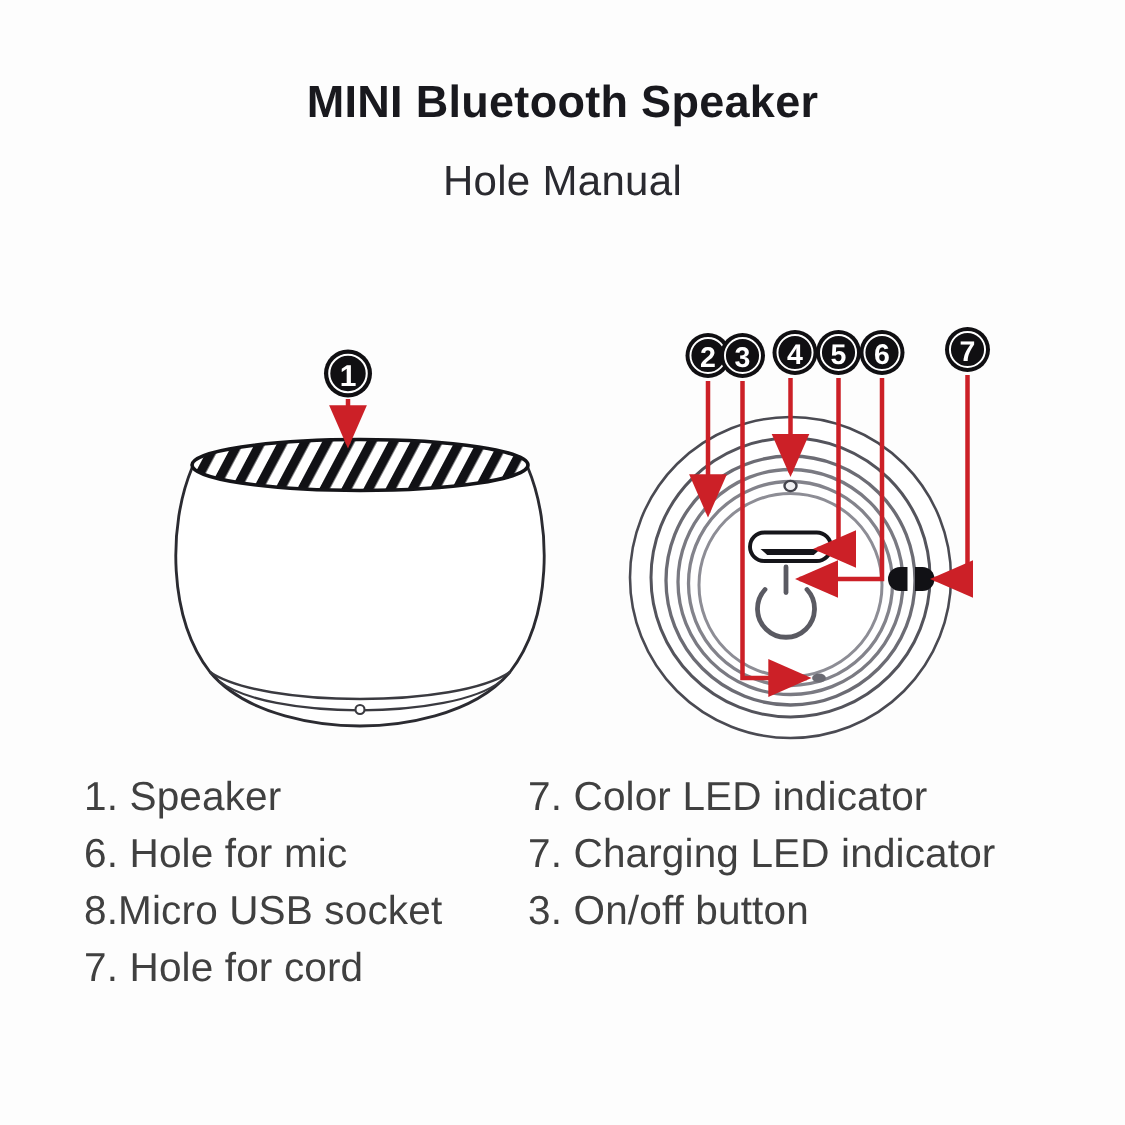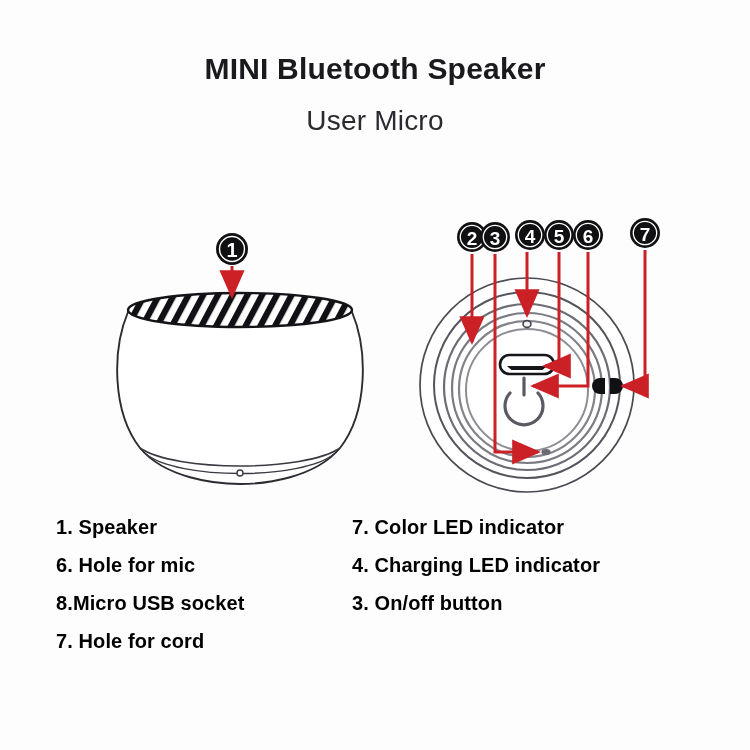--- a/index.html
+++ b/index.html
@@ -62,37 +62,37 @@
     left: 56px;
     top: 516px;
     width: 680px;
   }
   .legend-row {
     display: flex;
     align-items: baseline;
     height: 38px;
   }
   .legend-cell {
-    font-size: 20px;
-    font-weight: 700;
-    color: #000000;
+    font-size: 27px;
+    font-weight: 400;
+    color: #404040;
     letter-spacing: 0.1px;
     white-space: nowrap;
   }
   .legend-cell.col-left { width: 296px; }
   .legend-cell.col-right { width: 380px; }
 </style>
 </head>
 <body>
 
 <div id="page">
 
   <div class="title-block">
     <div class="doc-title">MINI Bluetooth Speaker</div>
-    <div class="doc-subtitle">User Micro</div>
+    <div class="doc-subtitle">Hole Manual</div>
   </div>
 
   <div class="figure-area">
     <svg class="figure-svg" width="750" height="310" viewBox="0 0 750 310" xmlns="http://www.w3.org/2000/svg">
       <defs>
 
         <pattern id="grillePattern" width="13" height="13" patternUnits="userSpaceOnUse" patternTransform="rotate(28)">
           <rect width="13" height="13" fill="#ffffff"></rect>
           <rect width="6.2" height="13" fill="#111115"></rect>
         </pattern>
@@ -210,21 +210,21 @@
     </svg>
   </div>
 
   <div class="legend">
     <div class="legend-row">
       <div class="legend-cell col-left">1. Speaker</div>
       <div class="legend-cell col-right">7. Color LED indicator</div>
     </div>
     <div class="legend-row">
       <div class="legend-cell col-left">6. Hole for mic</div>
-      <div class="legend-cell col-right">4. Charging LED indicator</div>
+      <div class="legend-cell col-right">7. Charging LED indicator</div>
     </div>
     <div class="legend-row">
       <div class="legend-cell col-left">8.Micro USB socket</div>
       <div class="legend-cell col-right">3. On/off button</div>
     </div>
     <div class="legend-row">
       <div class="legend-cell col-left">7. Hole for cord</div>
       <div class="legend-cell col-right"></div>
     </div>
   </div>

